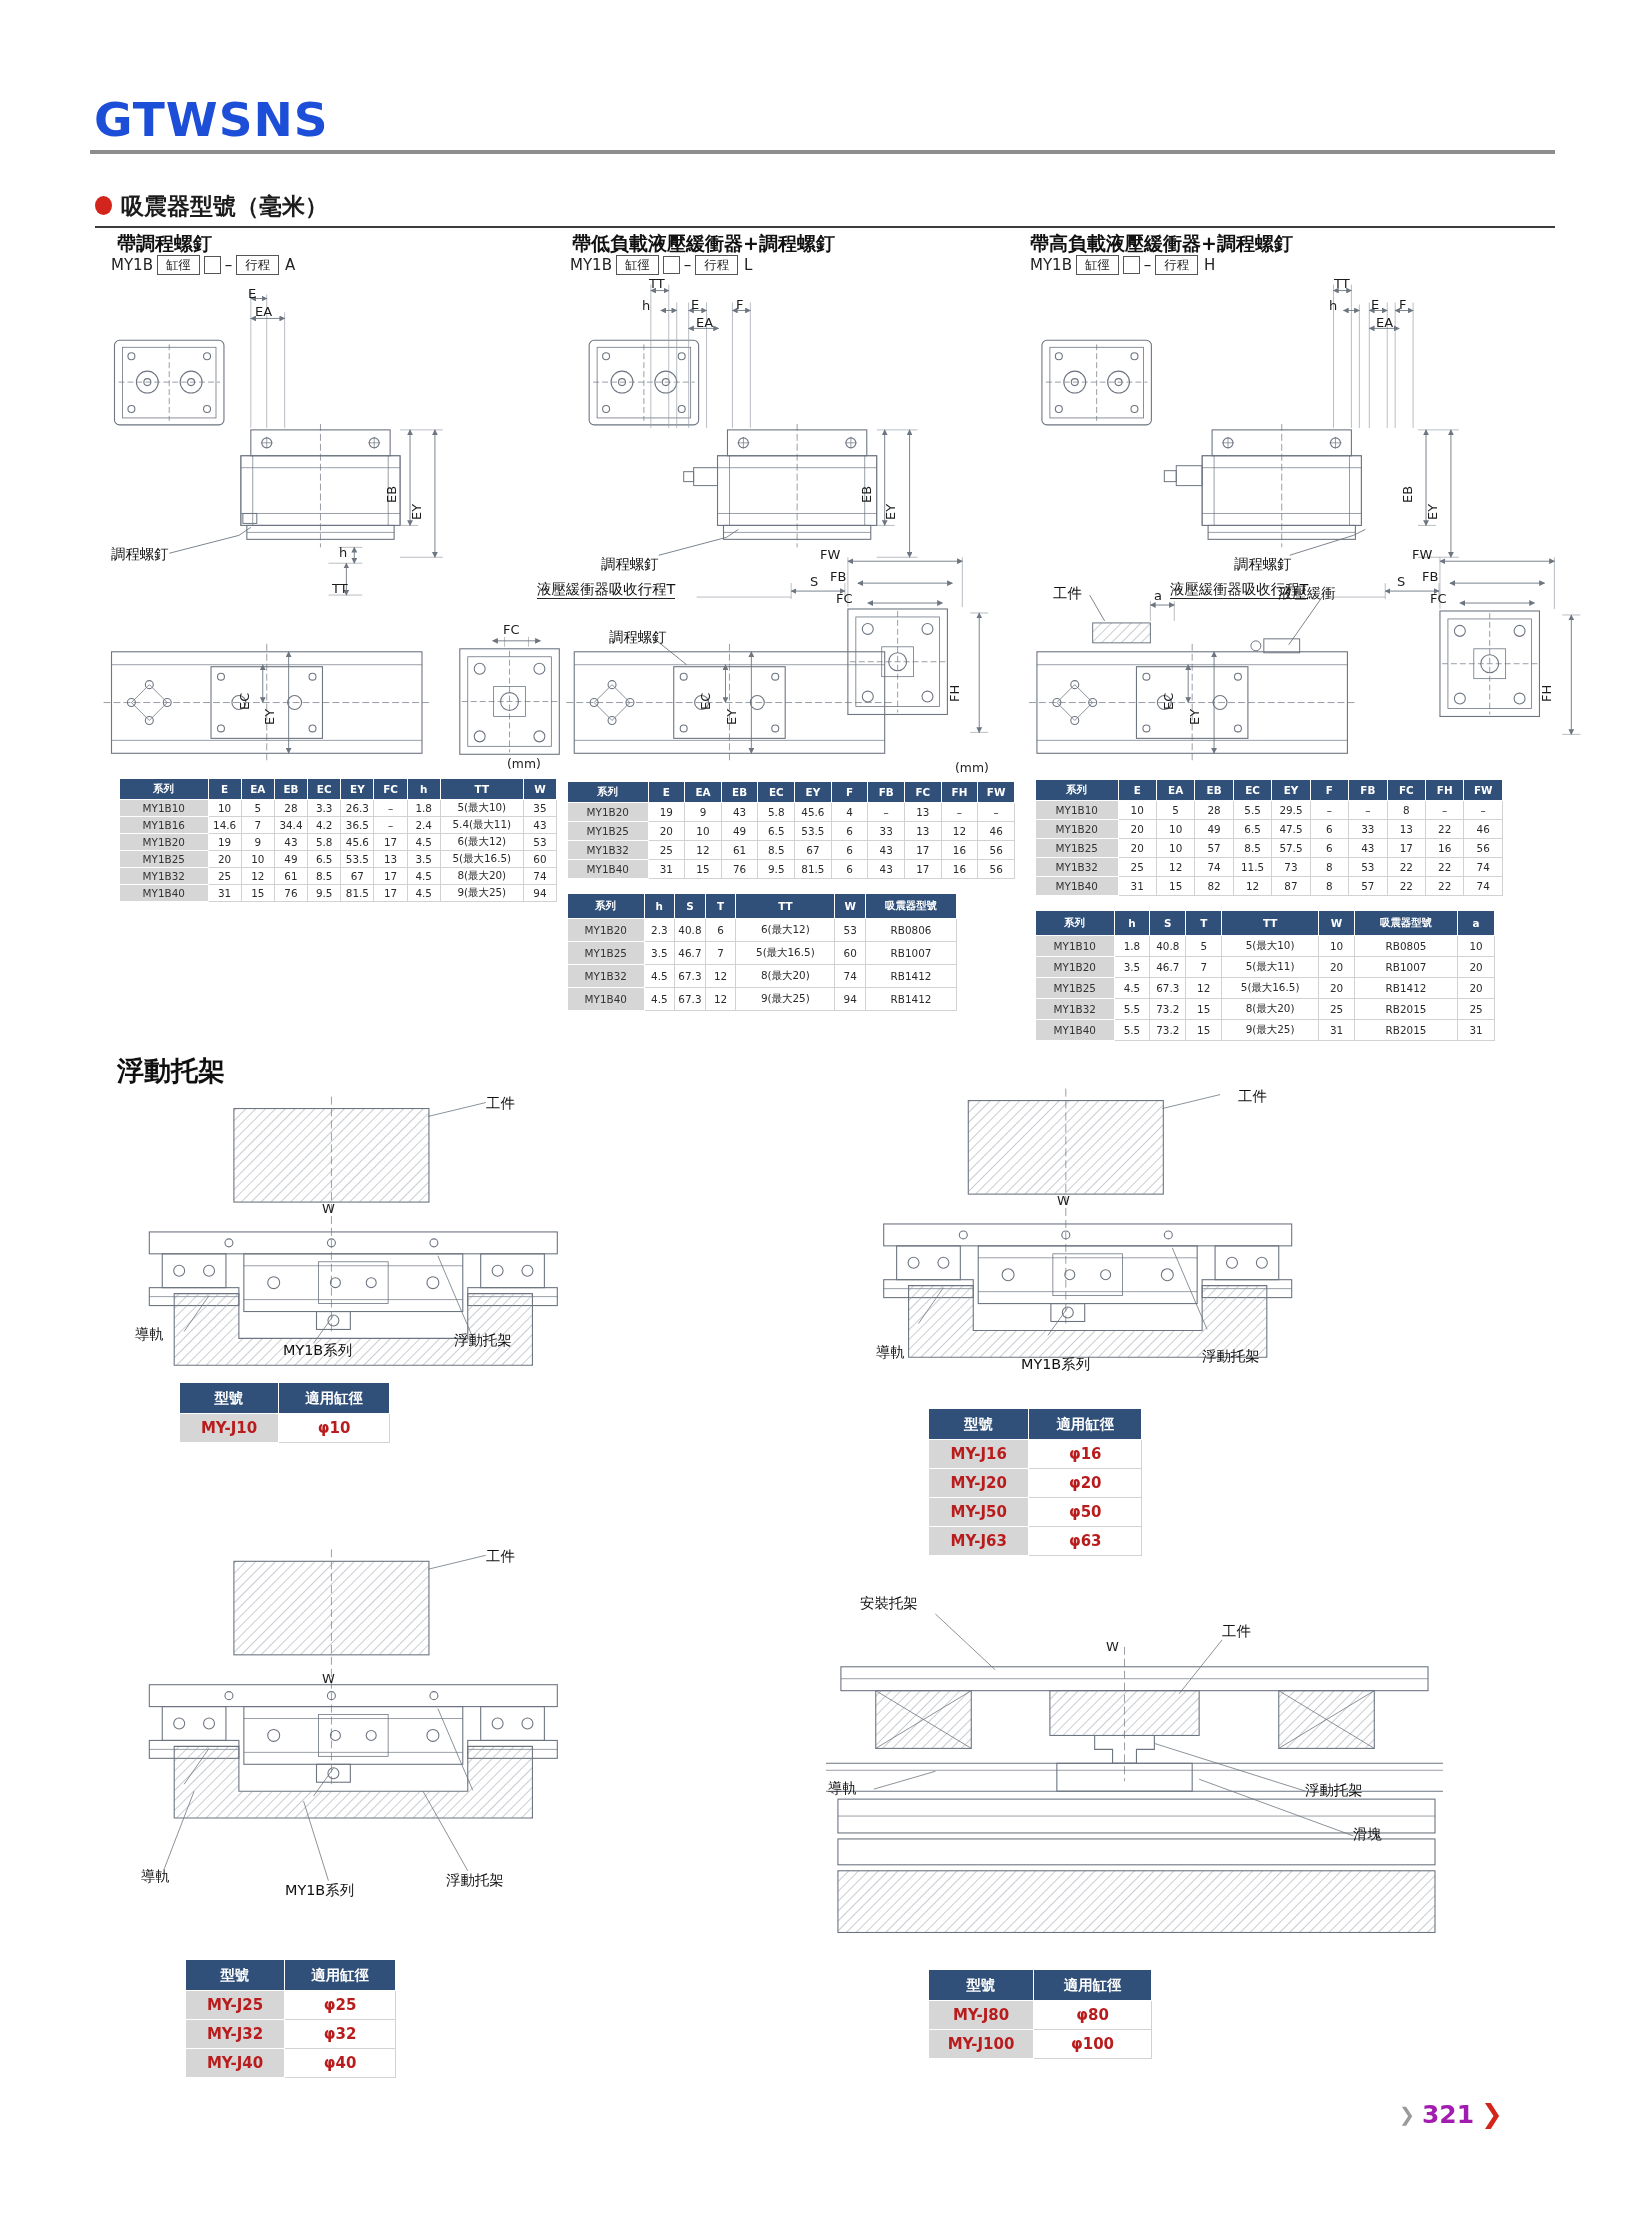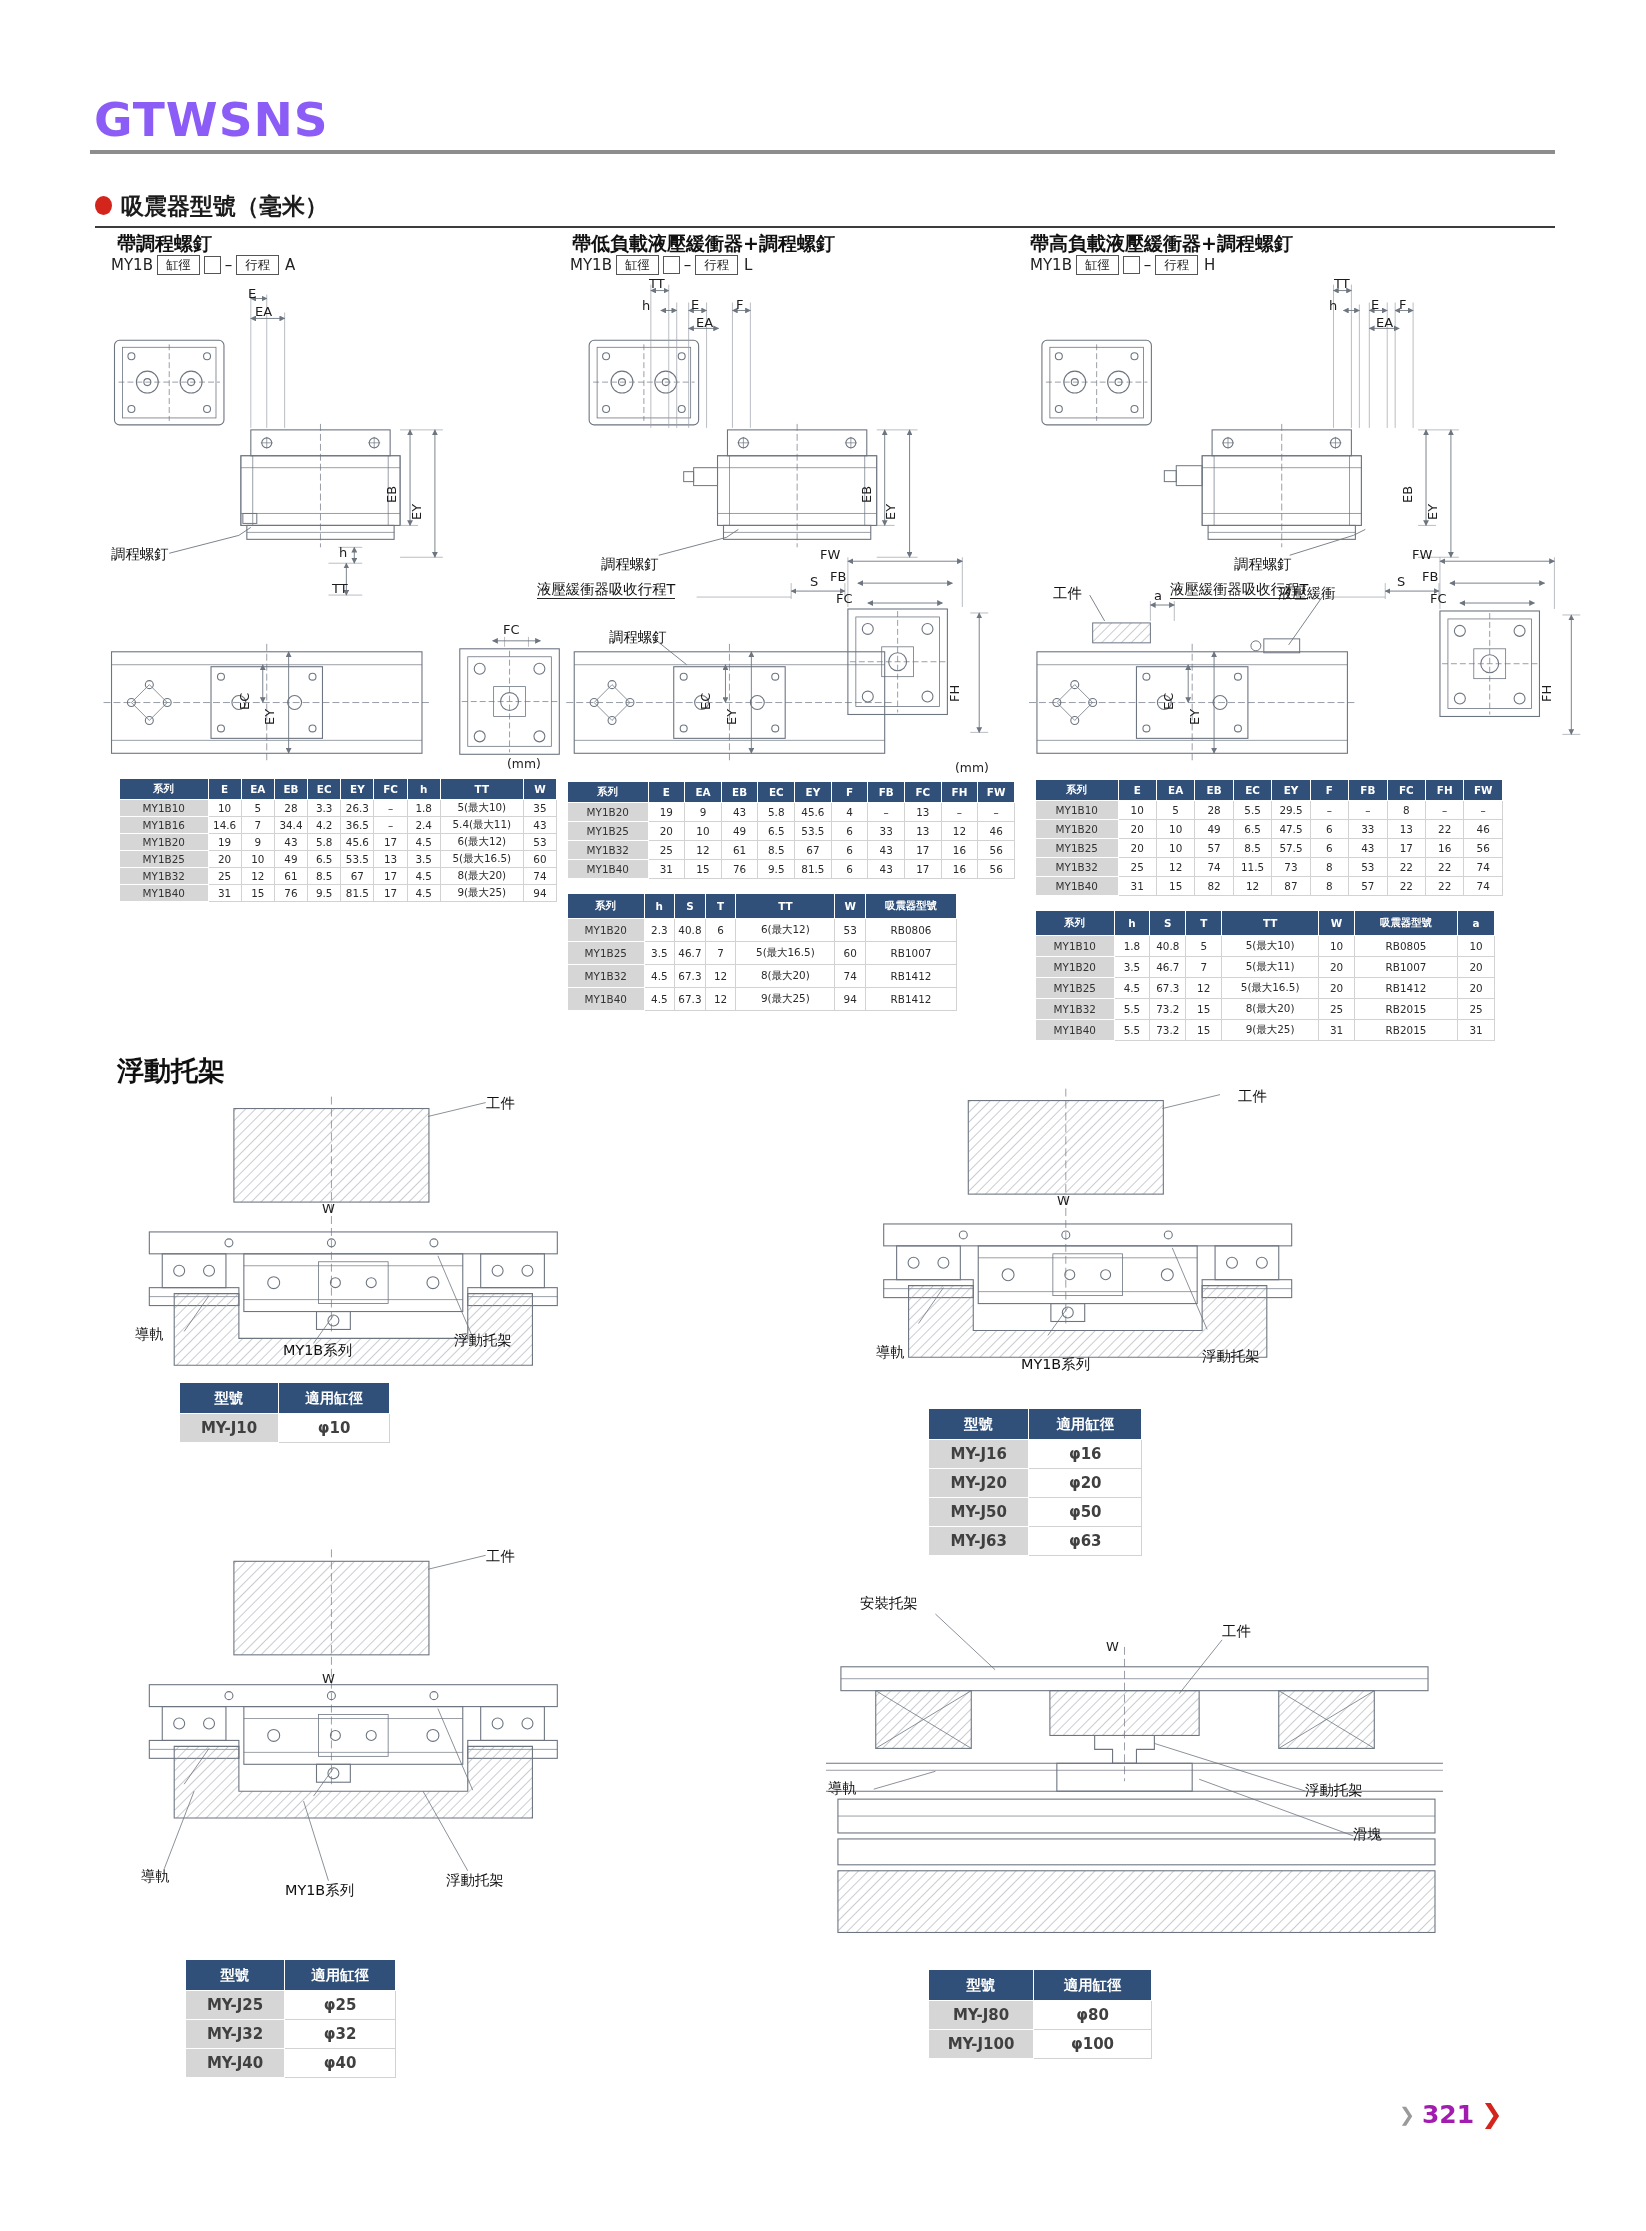--- a/index.html
+++ b/index.html
@@ -1,19 +1,19 @@
 <!DOCTYPE html>
 <html><head>
 <meta charset="utf-8">
 <style>
   html,body{margin:0;padding:0;background:#f4f4f2;}
   .page{position:relative;width:1647px;height:2232px;background:#fff;margin:0 auto;
         font-family:"DejaVu Sans","Liberation Sans",sans-serif;color:#1c1c1c;overflow:hidden;}
   
-  .logo{position:absolute;left:94px;top:92px;font-size:47px;font-weight:800;letter-spacing:1px;color:#8b5cf6;}
+  .logo{position:absolute;left:94px;top:92px;font-size:47px;font-weight:800;letter-spacing:1px;color:#1d4ed8;}
   .doc-title{position:absolute;right:92px;top:107px;font-size:29px;font-weight:700;color:#101010;}
   .head-rule{position:absolute;left:90px;right:92px;top:150px;height:4px;background:#8d8d8d;}
   
   .sec-dot{position:absolute;left:95px;top:196px;width:17px;height:19px;border-radius:50%;background:#d3251c;}
   .sec-title{position:absolute;left:121px;top:191px;font-size:23px;font-weight:700;}
   .sec-rule{position:absolute;left:95px;right:92px;top:226px;height:2px;background:#3c3c3c;}
   .grp-title{position:absolute;font-size:19px;font-weight:700;color:#111;}
   .model{position:absolute;font-size:15px;display:flex;align-items:center;gap:4px;color:#222;}
   .model .bx{border:1.5px solid #555;padding:1px 8px;font-size:12.4px;line-height:1.25;}
   .model .blank{display:inline-block;width:15px;height:16px;border:1.5px solid #555;padding:0;}
@@ -25,21 +25,21 @@
   td{border:1px solid #d2d2d2;text-align:center;color:#2b2b2b;height:16px;padding:0 1px;white-space:nowrap;overflow:hidden;}
   td.first{background:#d6d6d6;border-color:#fff;color:#333;}
   .tA th:first-child{width:86px;} .tA th:nth-child(9){width:80px;}
   .tB1 th:first-child{width:78px;} .tB1 td{height:18px;}
   .tB2 th:first-child{width:74px;} .tB2 th:nth-child(5){width:96px;} .tB2 th:nth-child(7){width:88px;}
   .tB2 th{height:24px;} .tB2 td{height:22px;}
   .tC1 th:first-child{width:80px;} .tC1 td{height:18px;}
   .tC2 th:first-child{width:76px;} .tC2 th:nth-child(5){width:94px;} .tC2 th:nth-child(7){width:100px;}
   .tC2 th:nth-child(8){width:34px;} .tC2 th{height:24px;} .tC2 td{height:20px;}
   .tJ{font-size:15px;} .tJ th{height:30px;font-size:14.4px;}
-  .tJ td{height:28px;font-weight:700;color:#404040;}
+  .tJ td{height:28px;font-weight:700;color:#b91c1c;}
   .tJ th:first-child{width:46%;}
   
   .float-title{position:absolute;left:117px;top:1053px;font-size:27px;font-weight:700;color:#101010;}
   
   svg.art{position:absolute;left:0;top:0;pointer-events:none;}
   #labels{position:absolute;inset:0;pointer-events:none;}
   .lbl{position:absolute;font-size:13px;color:#1c1c1c;white-space:nowrap;line-height:1;}
   .lbl.cn{font-size:14.4px;color:#101010;}
   .lbl.v{transform:rotate(-90deg);transform-origin:left bottom;}
   .lbl.u{border-bottom:1.3px solid #222;padding-bottom:2px;}

